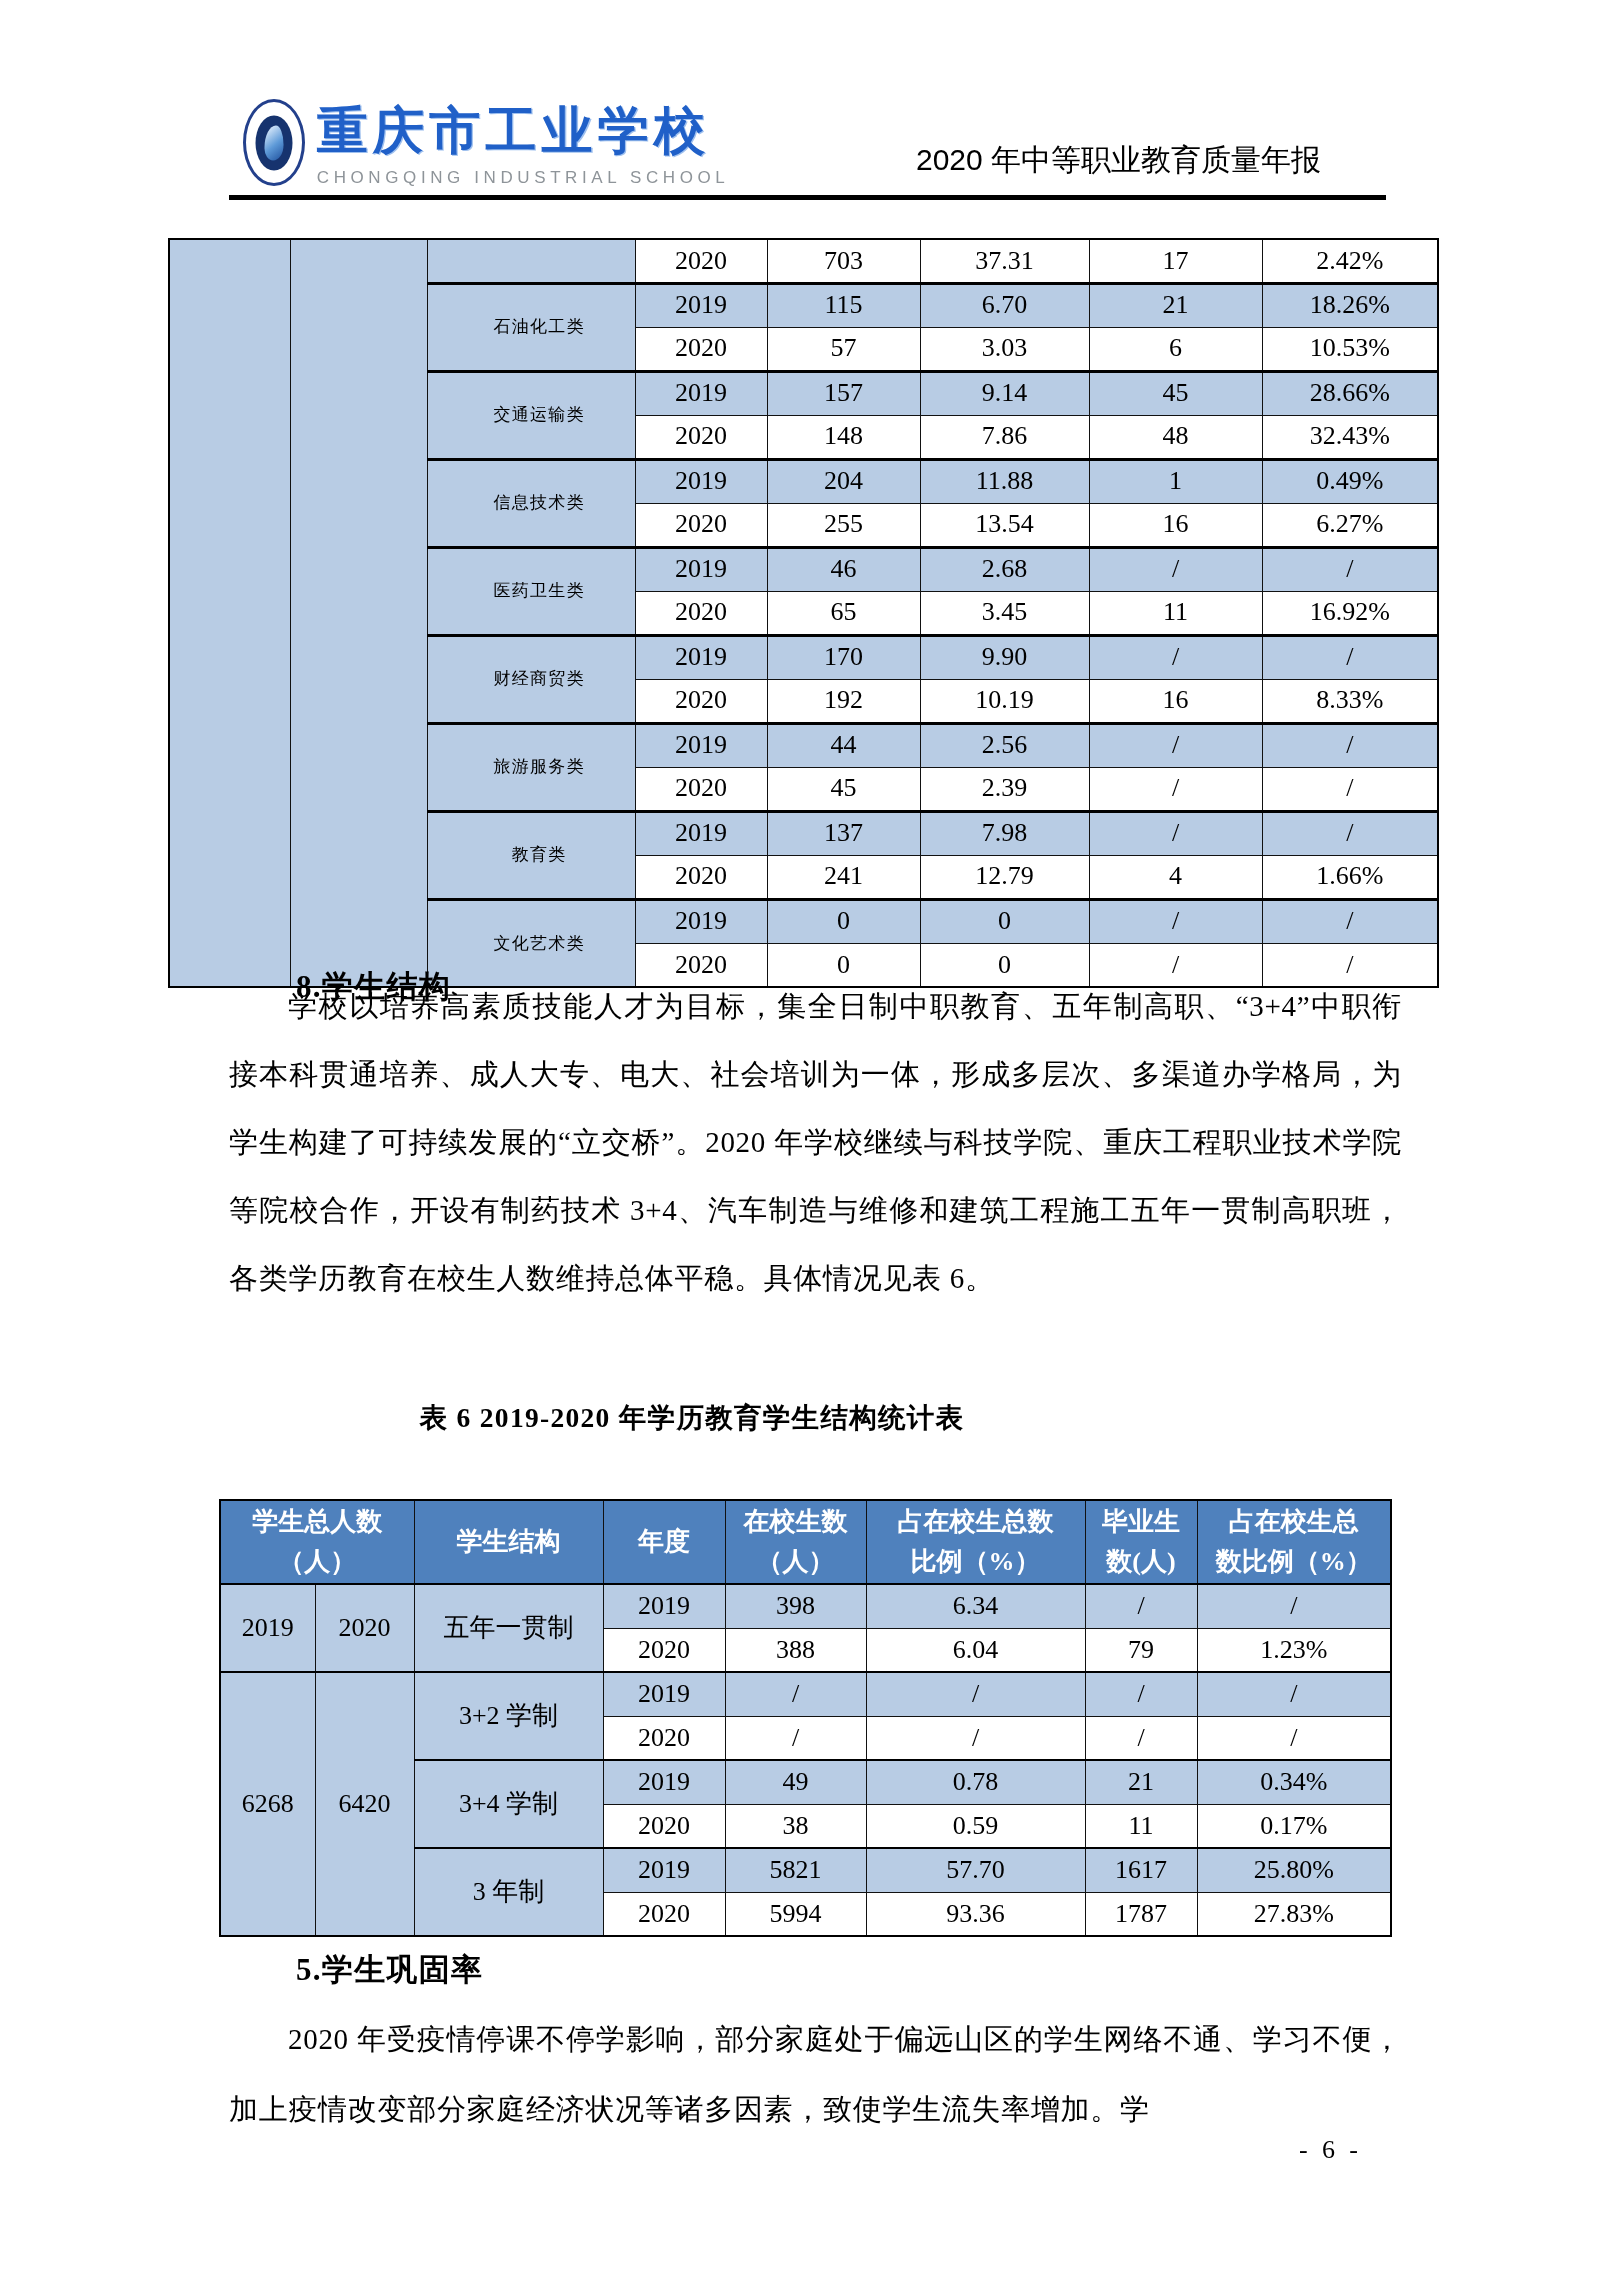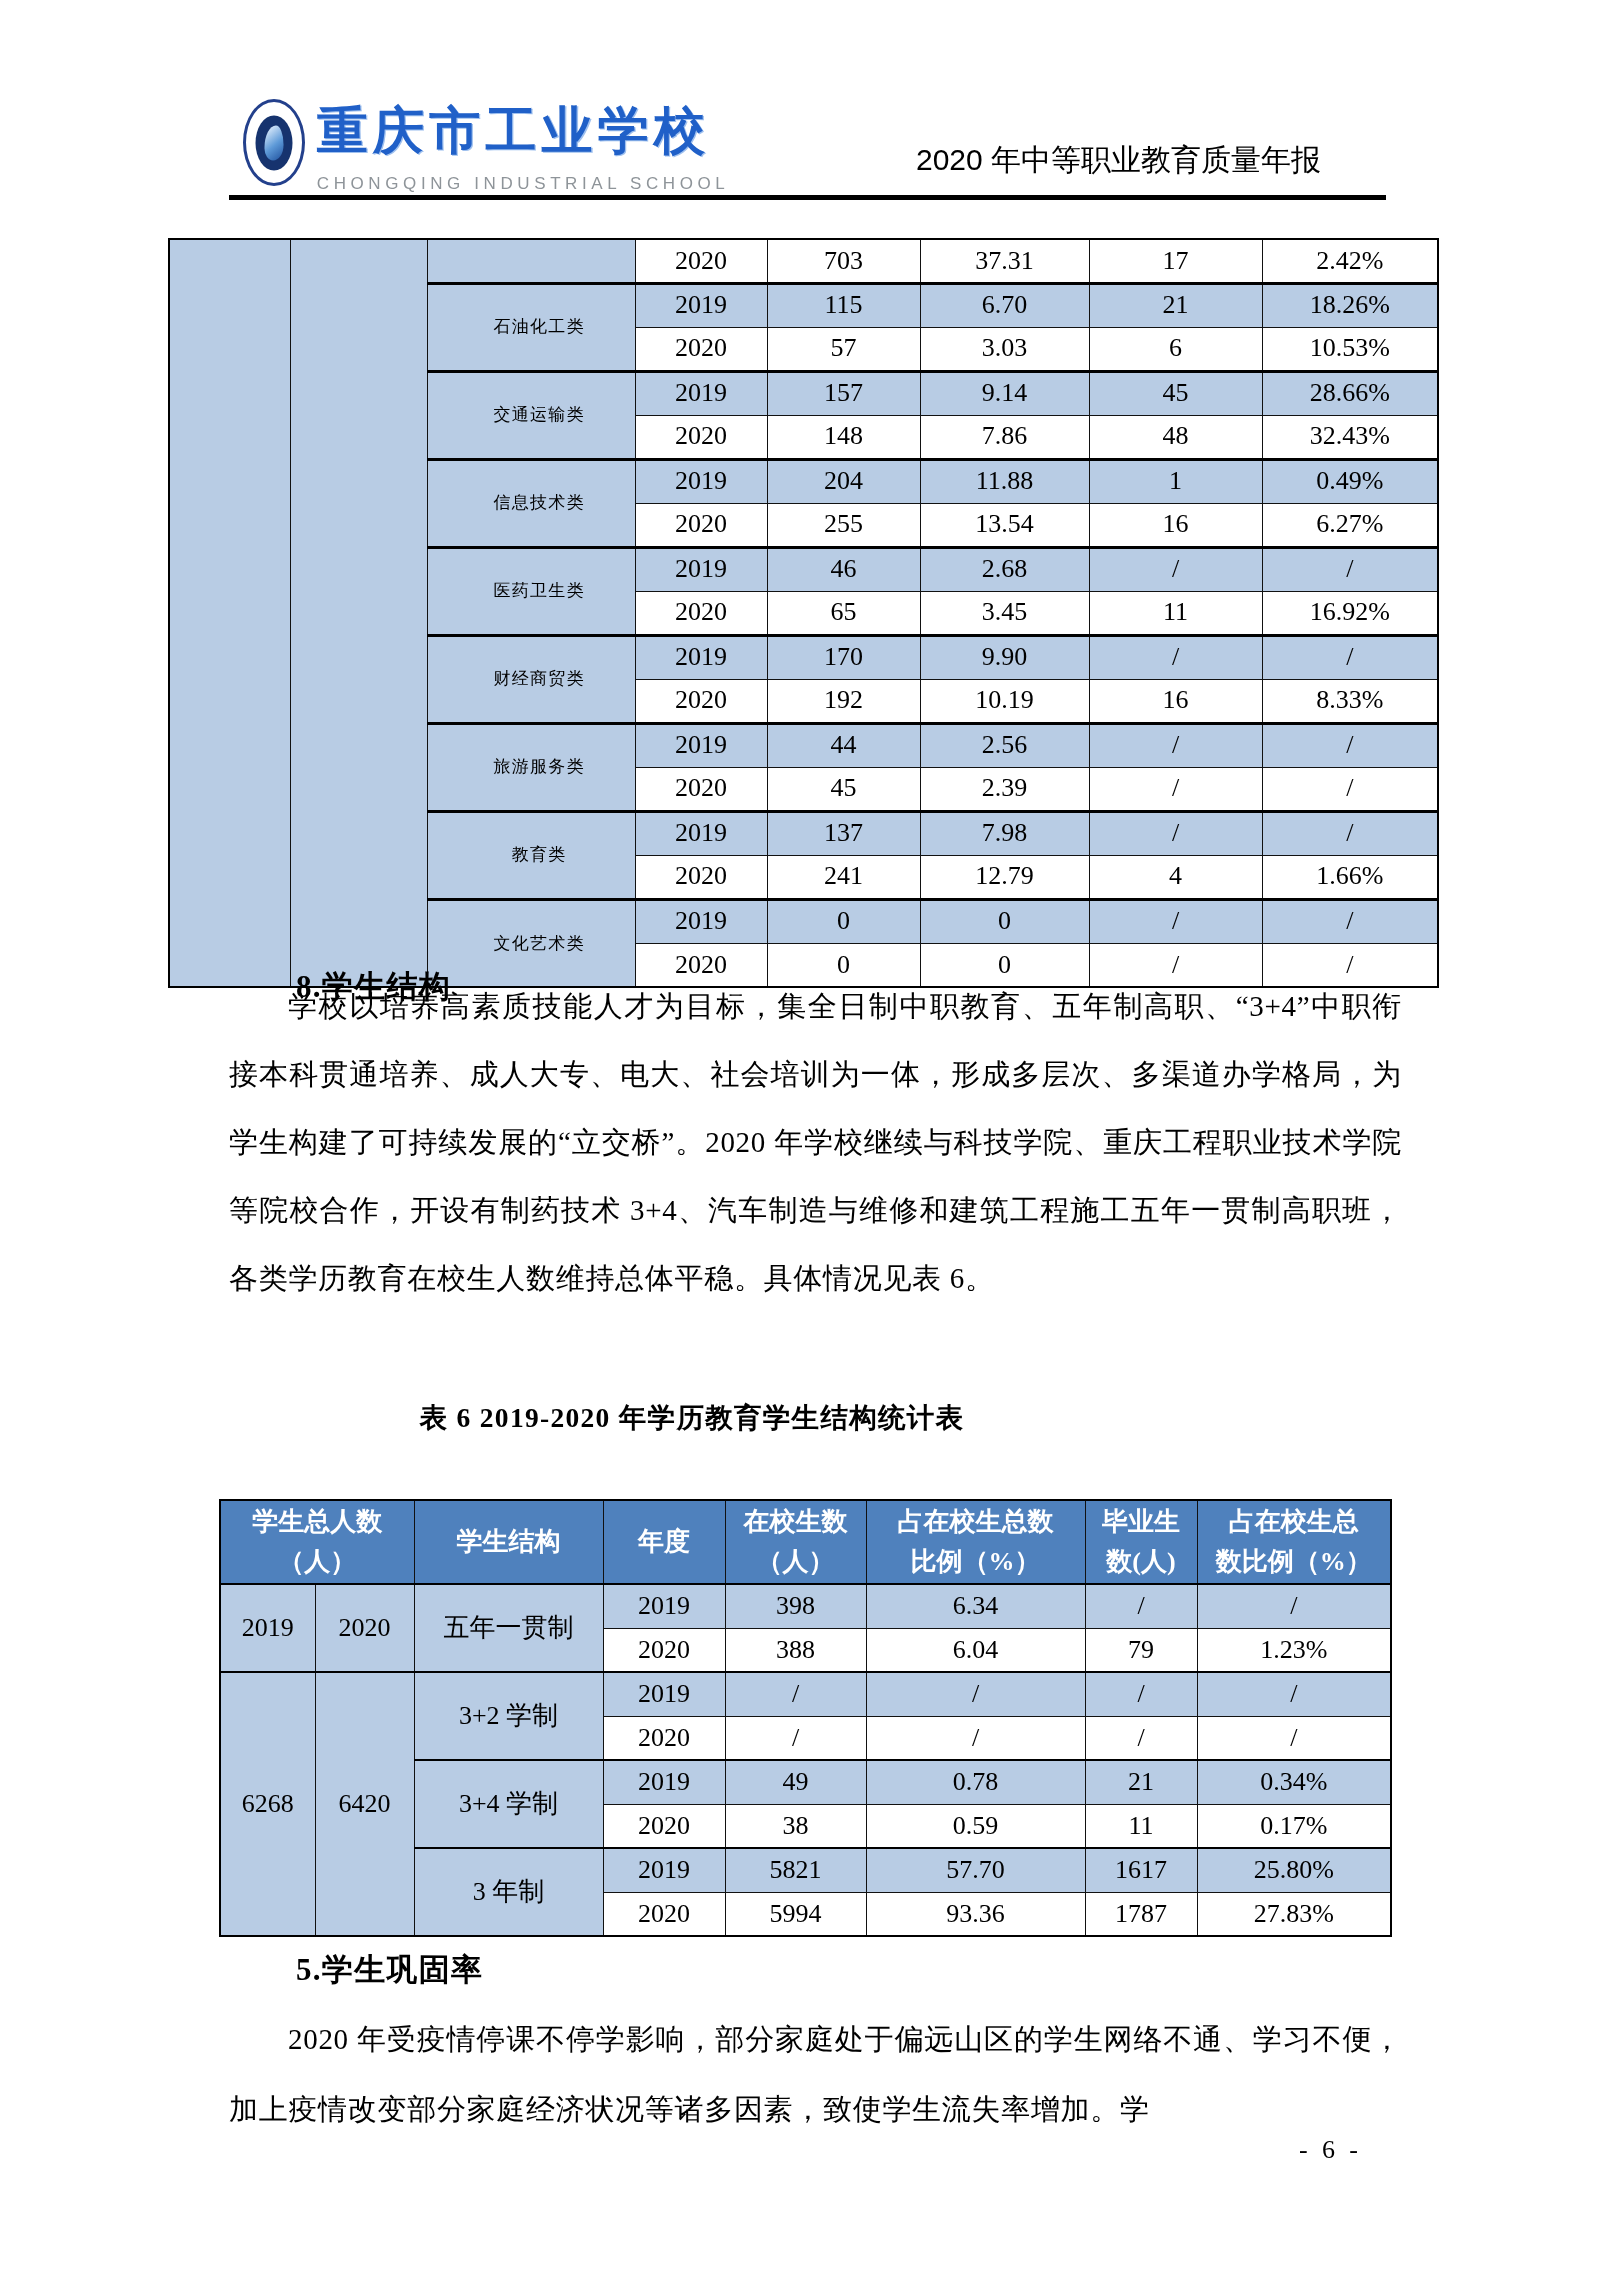--- a/index.html
+++ b/index.html
@@ -11,21 +11,21 @@
     color:#000;
     overflow:hidden;
   }
   
   .logo{position:absolute;left:243px;top:99px;display:flex;align-items:flex-start;gap:11.8px;}
   .emblem{width:56px;height:81px;border-radius:50%;border:3.3px solid #23408c;background:#fff;position:relative;flex:none;}
   .emblem-inner{position:absolute;left:50%;top:50%;transform:translate(-50%,-50%);width:37px;height:55px;border-radius:50%;background:#16336e;overflow:hidden;}
   .emblem-inner::after{content:"";position:absolute;left:8.5px;top:10.5px;width:19.6px;height:35px;border-radius:60% 40% 55% 45% / 65% 55% 45% 35%;background:linear-gradient(140deg,#dcebfb 10%,#5e9ad8 55%,#1d4f9c 100%);}
   .logo-texts{display:flex;flex-direction:column;}
   .logo-cn{font-size:51px;font-weight:bold;color:#2060c8;letter-spacing:5.2px;line-height:65px;text-shadow:1.3px 1.3px 0 #9fc0ee;white-space:nowrap;}
-  .logo-en{font-size:17px;color:#8e9499;letter-spacing:4.6px;margin-top:10px;white-space:nowrap;font-family:"Liberation Sans",sans-serif;}
+  .logo-en{font-size:17px;color:#8e9499;letter-spacing:4.6px;margin-top:4px;white-space:nowrap;font-family:"Liberation Sans",sans-serif;}
   .doc-title{position:absolute;left:916px;top:140px;width:478px;text-align:left;font-size:30px;font-weight:500;font-family:"Liberation Sans","DejaVu Sans",sans-serif;white-space:nowrap;}
   .header-rule{position:absolute;left:229px;top:195px;width:1157px;height:4.6px;background:#000;}
 
   
   table{border-collapse:collapse;table-layout:fixed;margin-top:40px;}
   td,th{overflow:hidden;text-align:center;vertical-align:middle;font-size:26px;line-height:1.25;padding:0 2.6px;box-sizing:border-box;}
   .b{background:#b8cce4;}
 
   
   .t1{position:absolute;left:168px;top:198px;width:1269px;border:2px solid #000;}

